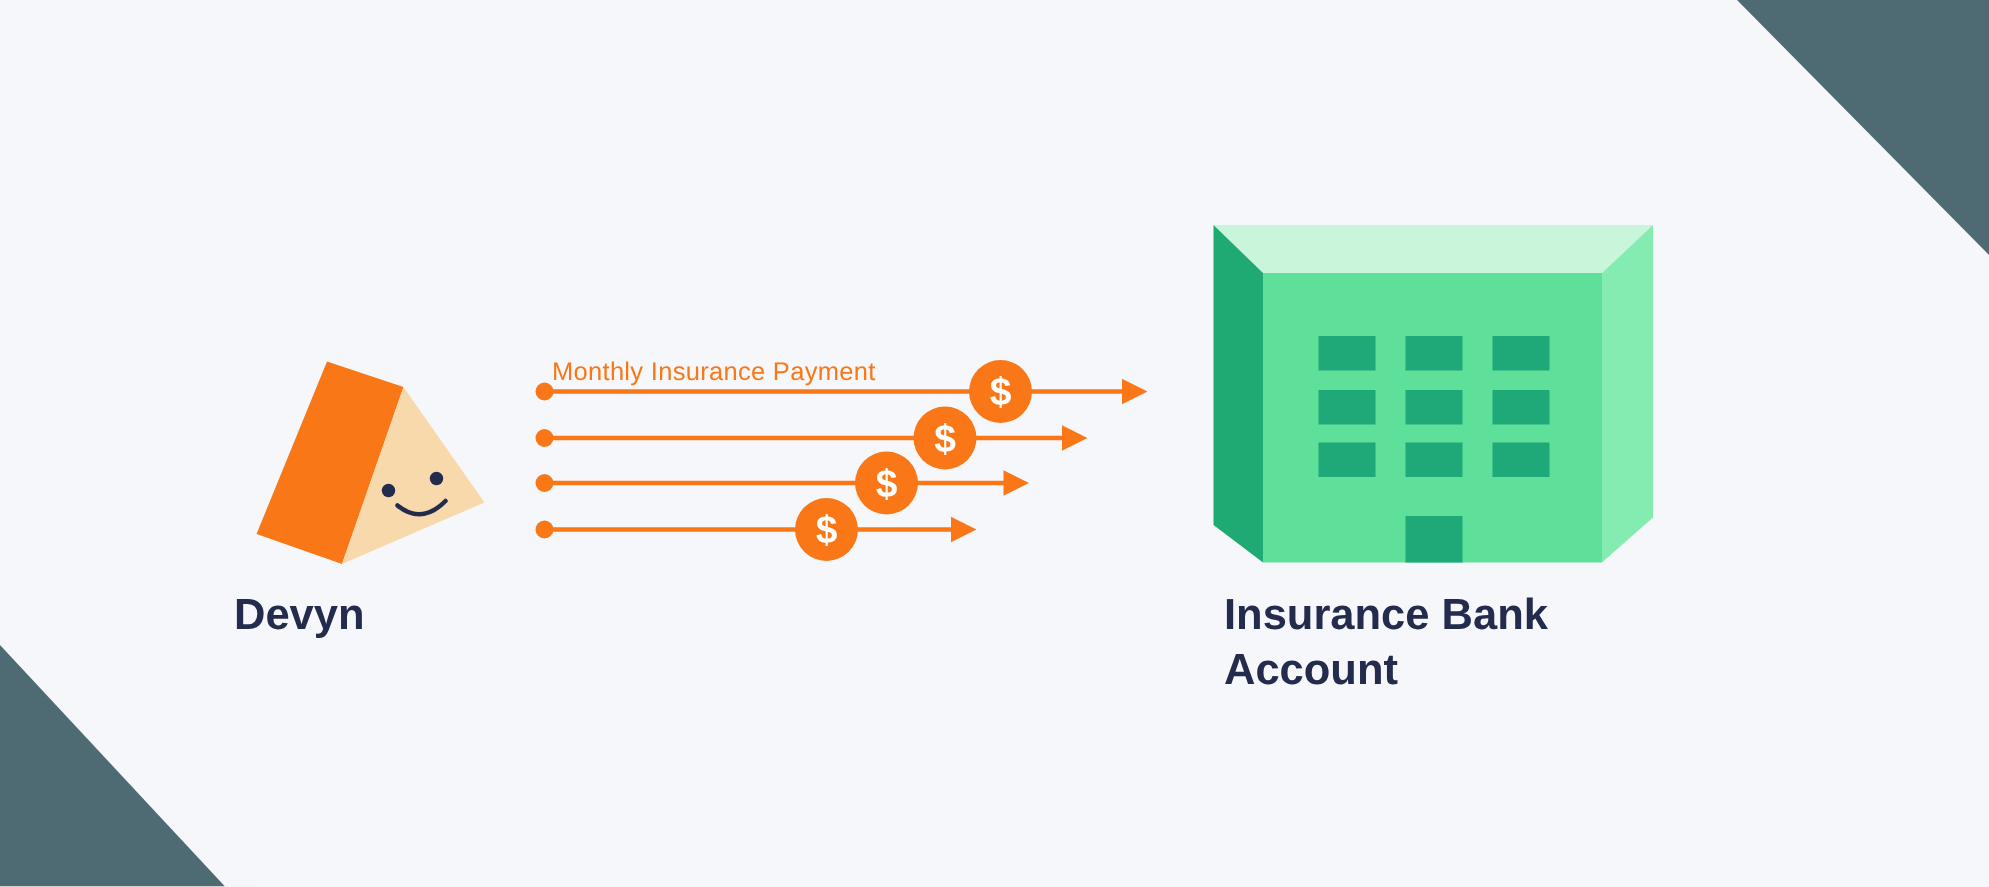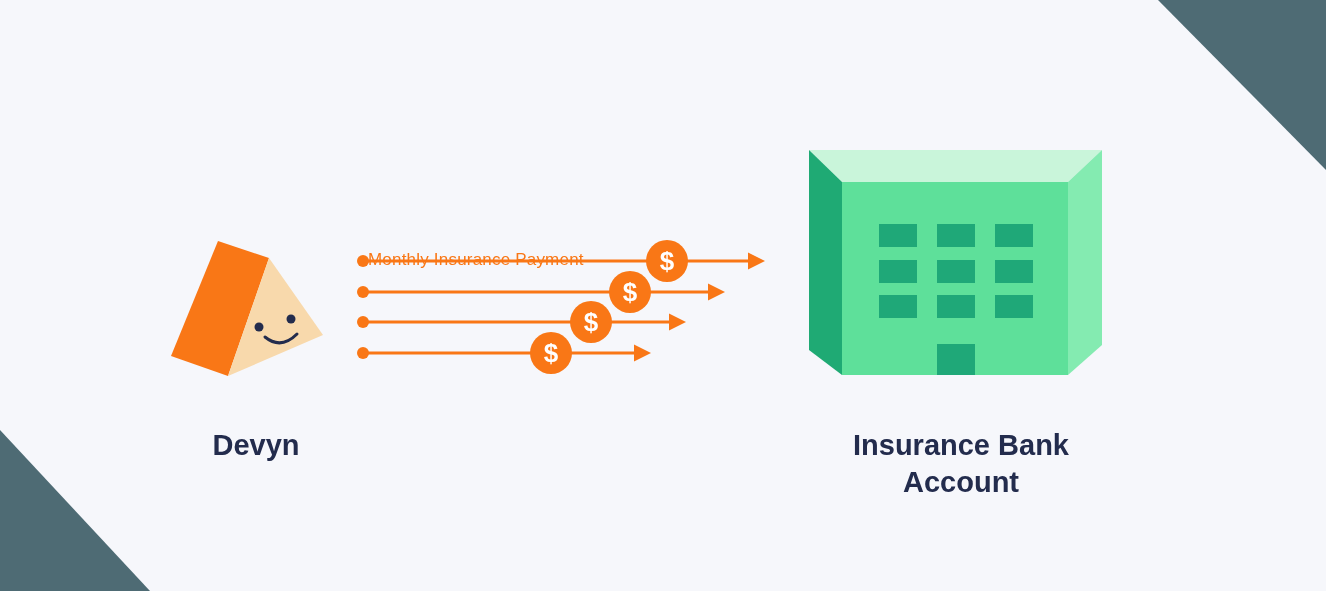--- a/index.html
+++ b/index.html
@@ -33,27 +33,27 @@
   .fill-front{fill:var(--building-front,#5EE09A);}
   .fill-window{fill:var(--building-window,#1FA878);}
 
   .coin{
     position:absolute;width:42px;height:42px;border-radius:50%;
     background:var(--orange,#F97716);color:var(--coin-text,#FFFFFF);
     display:flex;align-items:center;justify-content:center;
     font-size:26px;font-weight:700;line-height:1;
   }
   .payment-label{
-    position:absolute;left:368px;top:250px;
+    position:absolute;left:368px;top:238px;
     color:var(--orange,#F97716);
     font-size:17px;font-weight:500;letter-spacing:0.2px;white-space:nowrap;
   }
   .entity-label{
     position:absolute;color:var(--navy,#232C4D);
-    font-weight:700;font-size:29px;line-height:37px;text-align:center;margin-top:35px;
+    font-weight:700;font-size:29px;line-height:37px;text-align:left;
   }
   .sender-label{left:156px;top:392px;width:200px;}
   .receiver-label{left:816px;top:392px;width:290px;}
 </style>
 </head>
 <body>
 
 <div class="stage">
 
   <svg class="scene-svg" width="1326" height="591" viewBox="0 0 1326 591">

